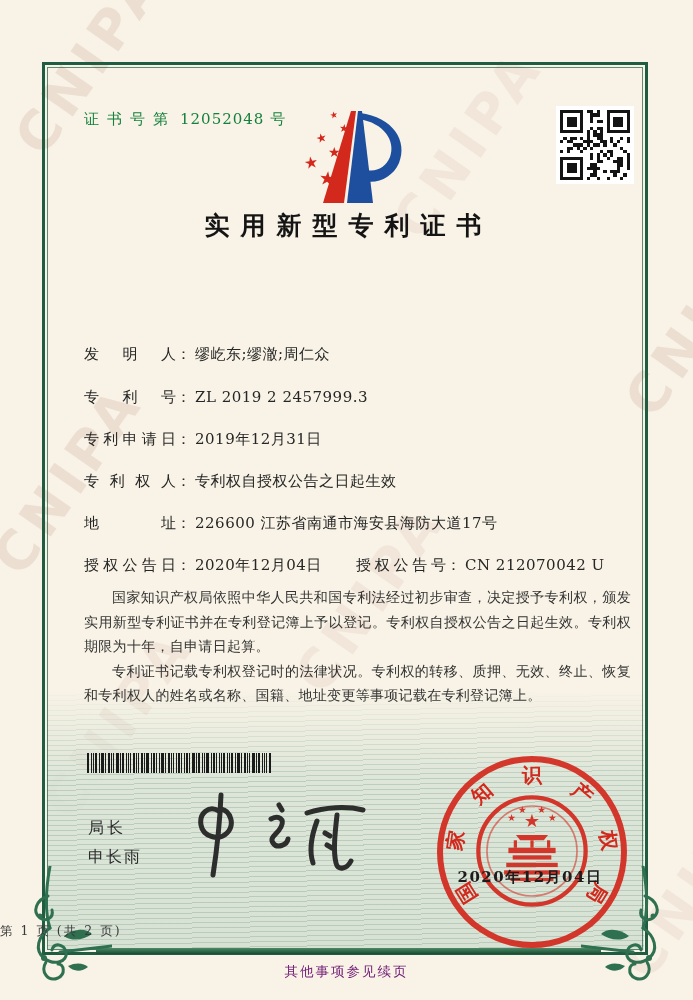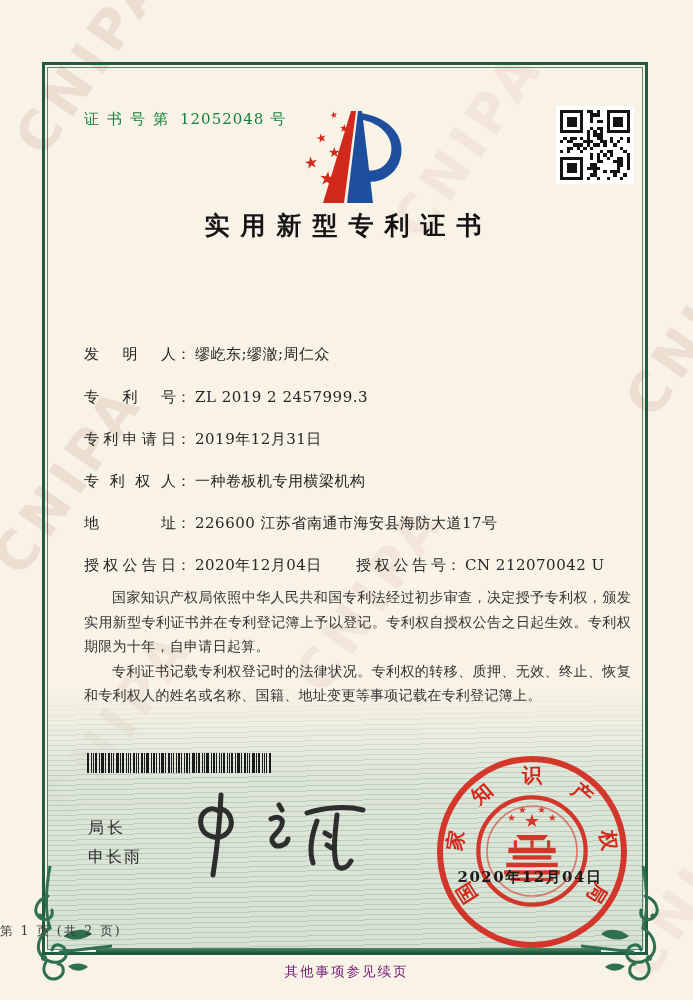--- a/index.html
+++ b/index.html
@@ -364,21 +364,21 @@
     <div class="frow" style="top:52px;">
       <span class="flabel">发明人</span><span class="fcolon">：</span><span class="fval">缪屹东;缪澈;周仁众</span>
     </div>
     <div class="frow" style="top:95px;">
       <span class="flabel">专利号</span><span class="fcolon">：</span><span class="fval">ZL 2019 2 2457999.3</span>
     </div>
     <div class="frow" style="top:137px;">
       <span class="flabel">专利申请日</span><span class="fcolon">：</span><span class="fval">2019年12月31日</span>
     </div>
     <div class="frow" style="top:179px;">
-      <span class="flabel">专利权人</span><span class="fcolon">：</span><span class="fval">一种卷板机专用横梁机构</span>
+      <span class="flabel">专利权人</span><span class="fcolon">：</span><span class="fval">专利权自授权公告之日起生效</span>
     </div>
     <div class="frow" style="top:221px;">
       <span class="flabel">地址</span><span class="fcolon">：</span><span class="fval">226600 江苏省南通市海安县海防大道17号</span>
     </div>
     <div class="frow" style="top:263px;width:100%;">
       <span class="flabel">授权公告日</span><span class="fcolon">：</span><span class="fval">2020年12月04日</span>
       <span class="g2">
         <span class="flabel2">授权公告号</span><span class="fcolon">：</span><span class="fval">CN 212070042 U</span>
       </span>
     </div>

